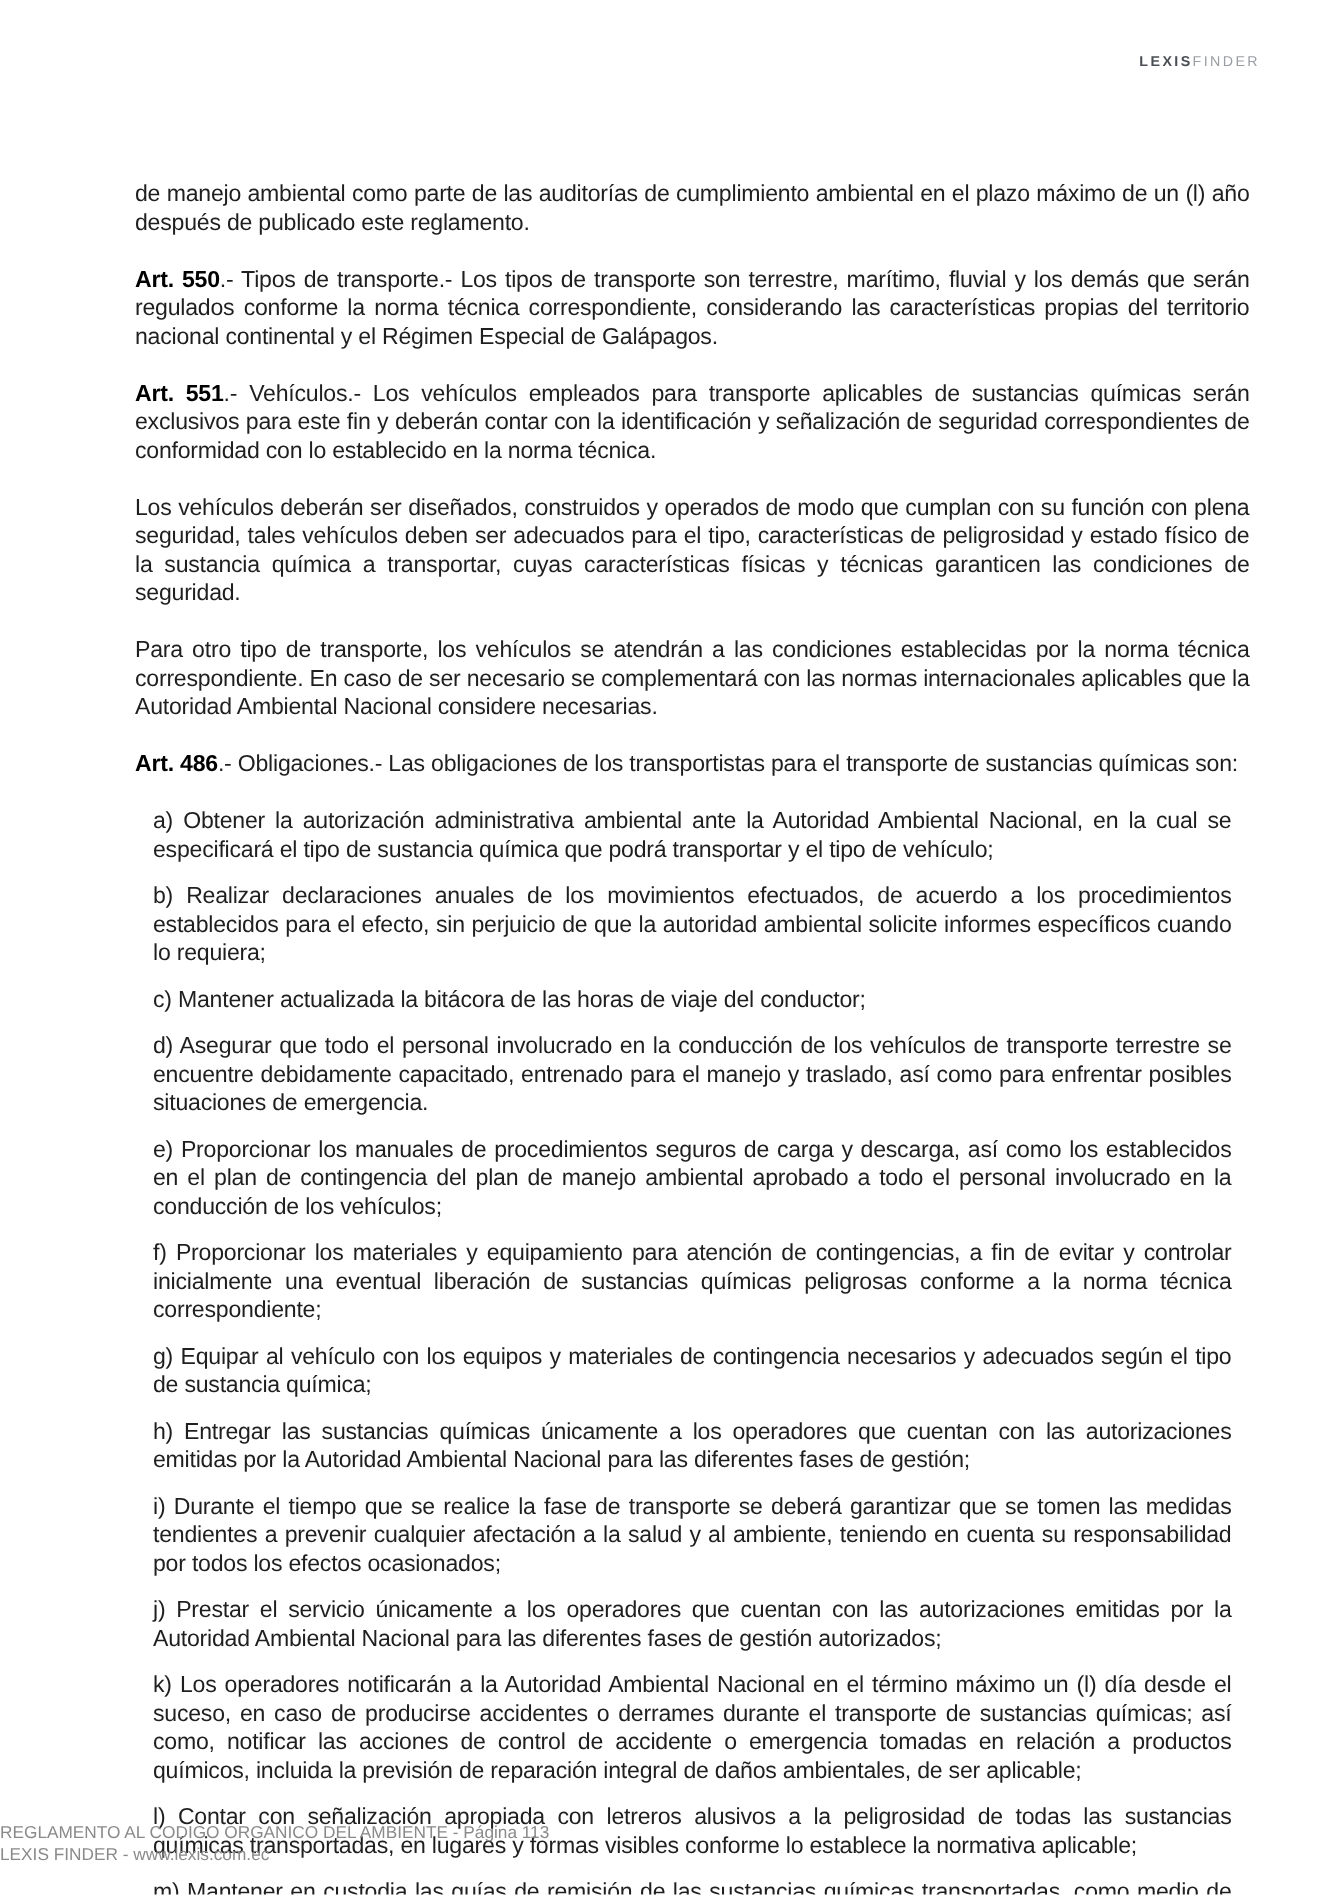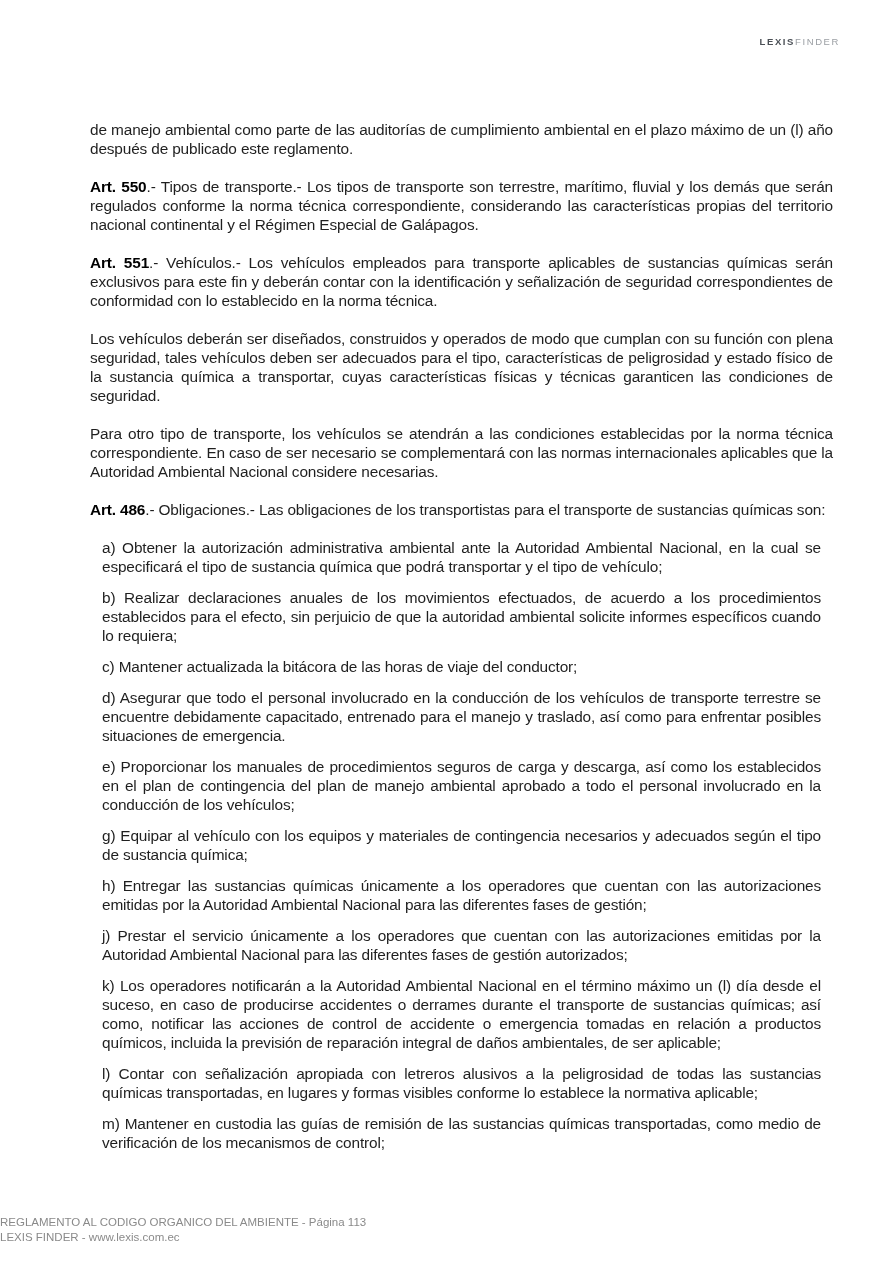--- a/index.html
+++ b/index.html
@@ -76,22 +76,24 @@
   <p>Para otro tipo de transporte, los vehículos se atendrán a las condiciones establecidas por la norma técnica correspondiente. En caso de ser necesario se complementará con las normas internacionales aplicables que la Autoridad Ambiental Nacional considere necesarias.</p>
 
   <p><span class="art-num">Art. 486</span><span>.- Obligaciones.- Las obligaciones de los transportistas para el transporte de sustancias químicas son:</span></p>
 
   <div>
     <p class="list">a) Obtener la autorización administrativa ambiental ante la Autoridad Ambiental Nacional, en la cual se especificará el tipo de sustancia química que podrá transportar y el tipo de vehículo;</p>
     <p class="list">b) Realizar declaraciones anuales de los movimientos efectuados, de acuerdo a los procedimientos establecidos para el efecto, sin perjuicio de que la autoridad ambiental solicite informes específicos cuando lo requiera;</p>
     <p class="list">c) Mantener actualizada la bitácora de las horas de viaje del conductor;</p>
     <p class="list">d) Asegurar que todo el personal involucrado en la conducción de los vehículos de transporte terrestre se encuentre debidamente capacitado, entrenado para el manejo y traslado, así como para enfrentar posibles situaciones de emergencia.</p>
     <p class="list">e) Proporcionar los manuales de procedimientos seguros de carga y descarga, así como los establecidos en el plan de contingencia del plan de manejo ambiental aprobado a todo el personal involucrado en la conducción de los vehículos;</p>
+    <p class="list">f) Proporcionar los materiales y equipamiento para atención de contingencias, a fin de evitar y controlar inicialmente una eventual liberación de sustancias químicas peligrosas conforme a la norma técnica correspondiente;</p>
     <p class="list">g) Equipar al vehículo con los equipos y materiales de contingencia necesarios y adecuados según el tipo de sustancia química;</p>
     <p class="list">h) Entregar las sustancias químicas únicamente a los operadores que cuentan con las autorizaciones emitidas por la Autoridad Ambiental Nacional para las diferentes fases de gestión;</p>
+    <p class="list">i) Durante el tiempo que se realice la fase de transporte se deberá garantizar que se tomen las medidas tendientes a prevenir cualquier afectación a la salud y al ambiente, teniendo en cuenta su responsabilidad por todos los efectos ocasionados;</p>
     <p class="list">j) Prestar el servicio únicamente a los operadores que cuentan con las autorizaciones emitidas por la Autoridad Ambiental Nacional para las diferentes fases de gestión autorizados;</p>
     <p class="list">k) Los operadores notificarán a la Autoridad Ambiental Nacional en el término máximo un (l) día desde el suceso, en caso de producirse accidentes o derrames durante el transporte de sustancias químicas; así como, notificar las acciones de control de accidente o emergencia tomadas en relación a productos químicos, incluida la previsión de reparación integral de daños ambientales, de ser aplicable;</p>
     <p class="list">l) Contar con señalización apropiada con letreros alusivos a la peligrosidad de todas las sustancias químicas transportadas, en lugares y formas visibles conforme lo establece la normativa aplicable;</p>
     <p class="list">m) Mantener en custodia las guías de remisión de las sustancias químicas transportadas, como medio de verificación de los mecanismos de control;</p>
   </div>
 </div>
 
 <div class="footer">
   <div>REGLAMENTO AL CODIGO ORGANICO DEL AMBIENTE - Página 113</div>
   <div>LEXIS FINDER - www.lexis.com.ec</div>

